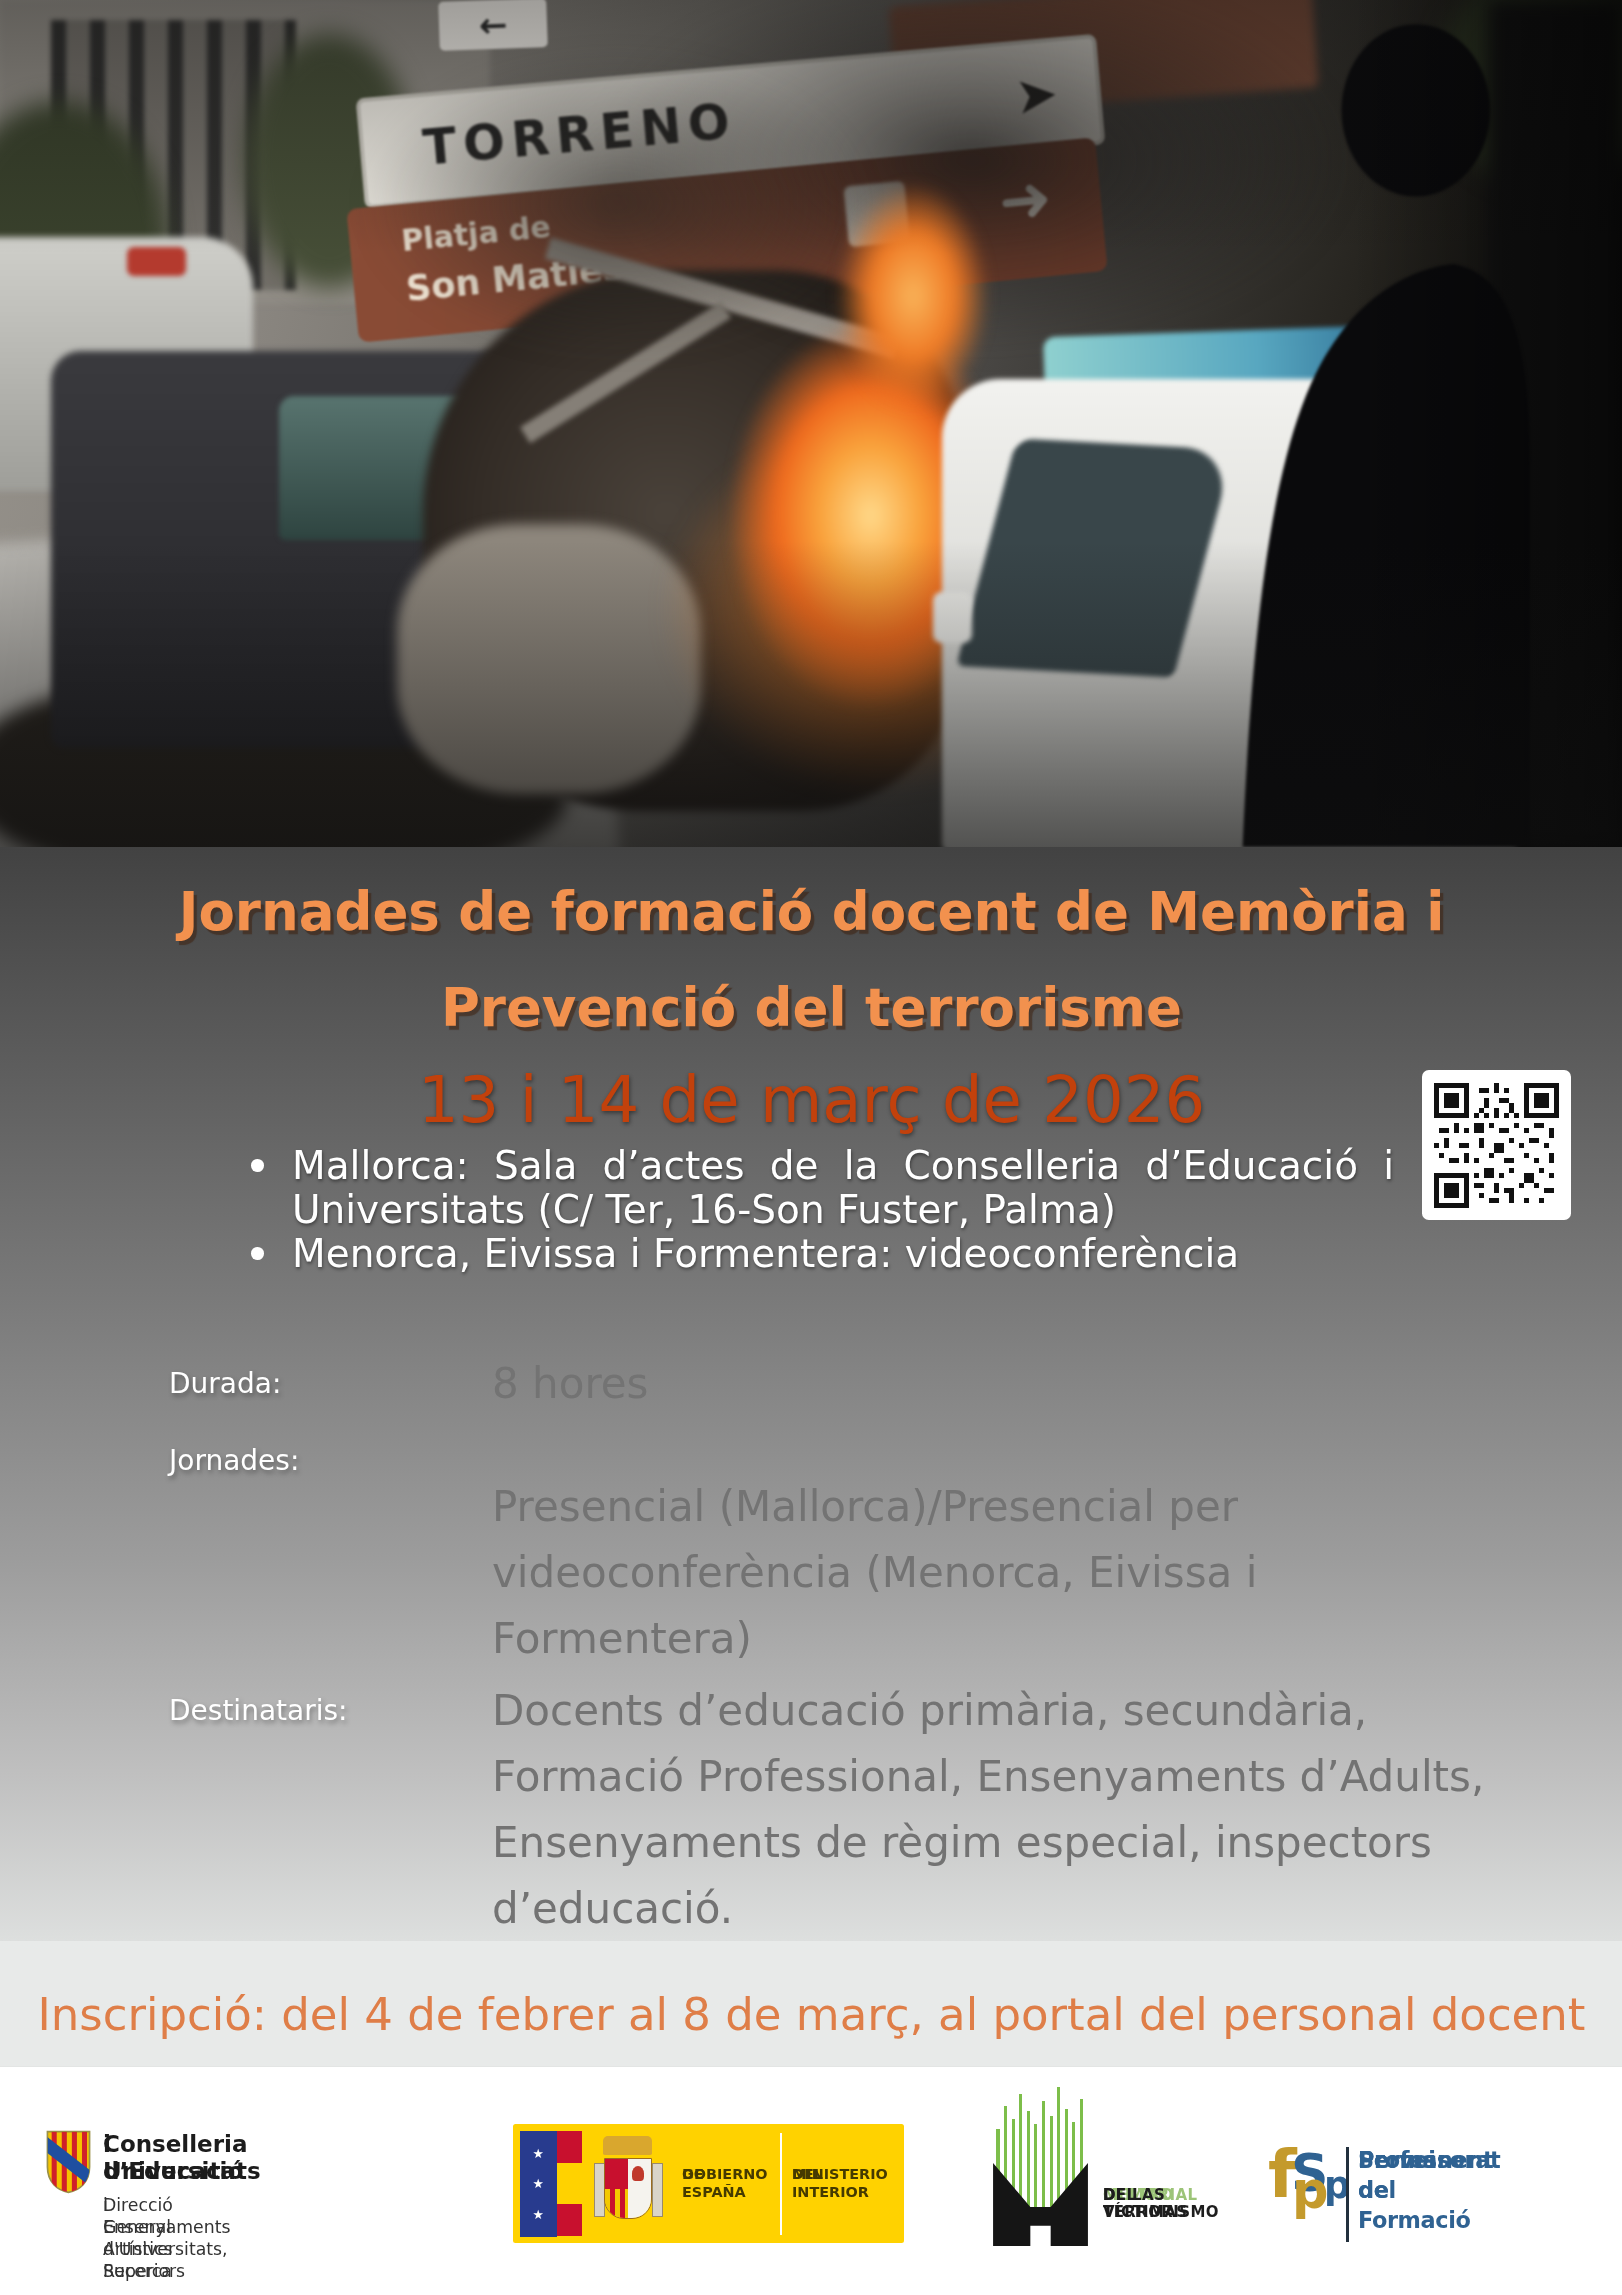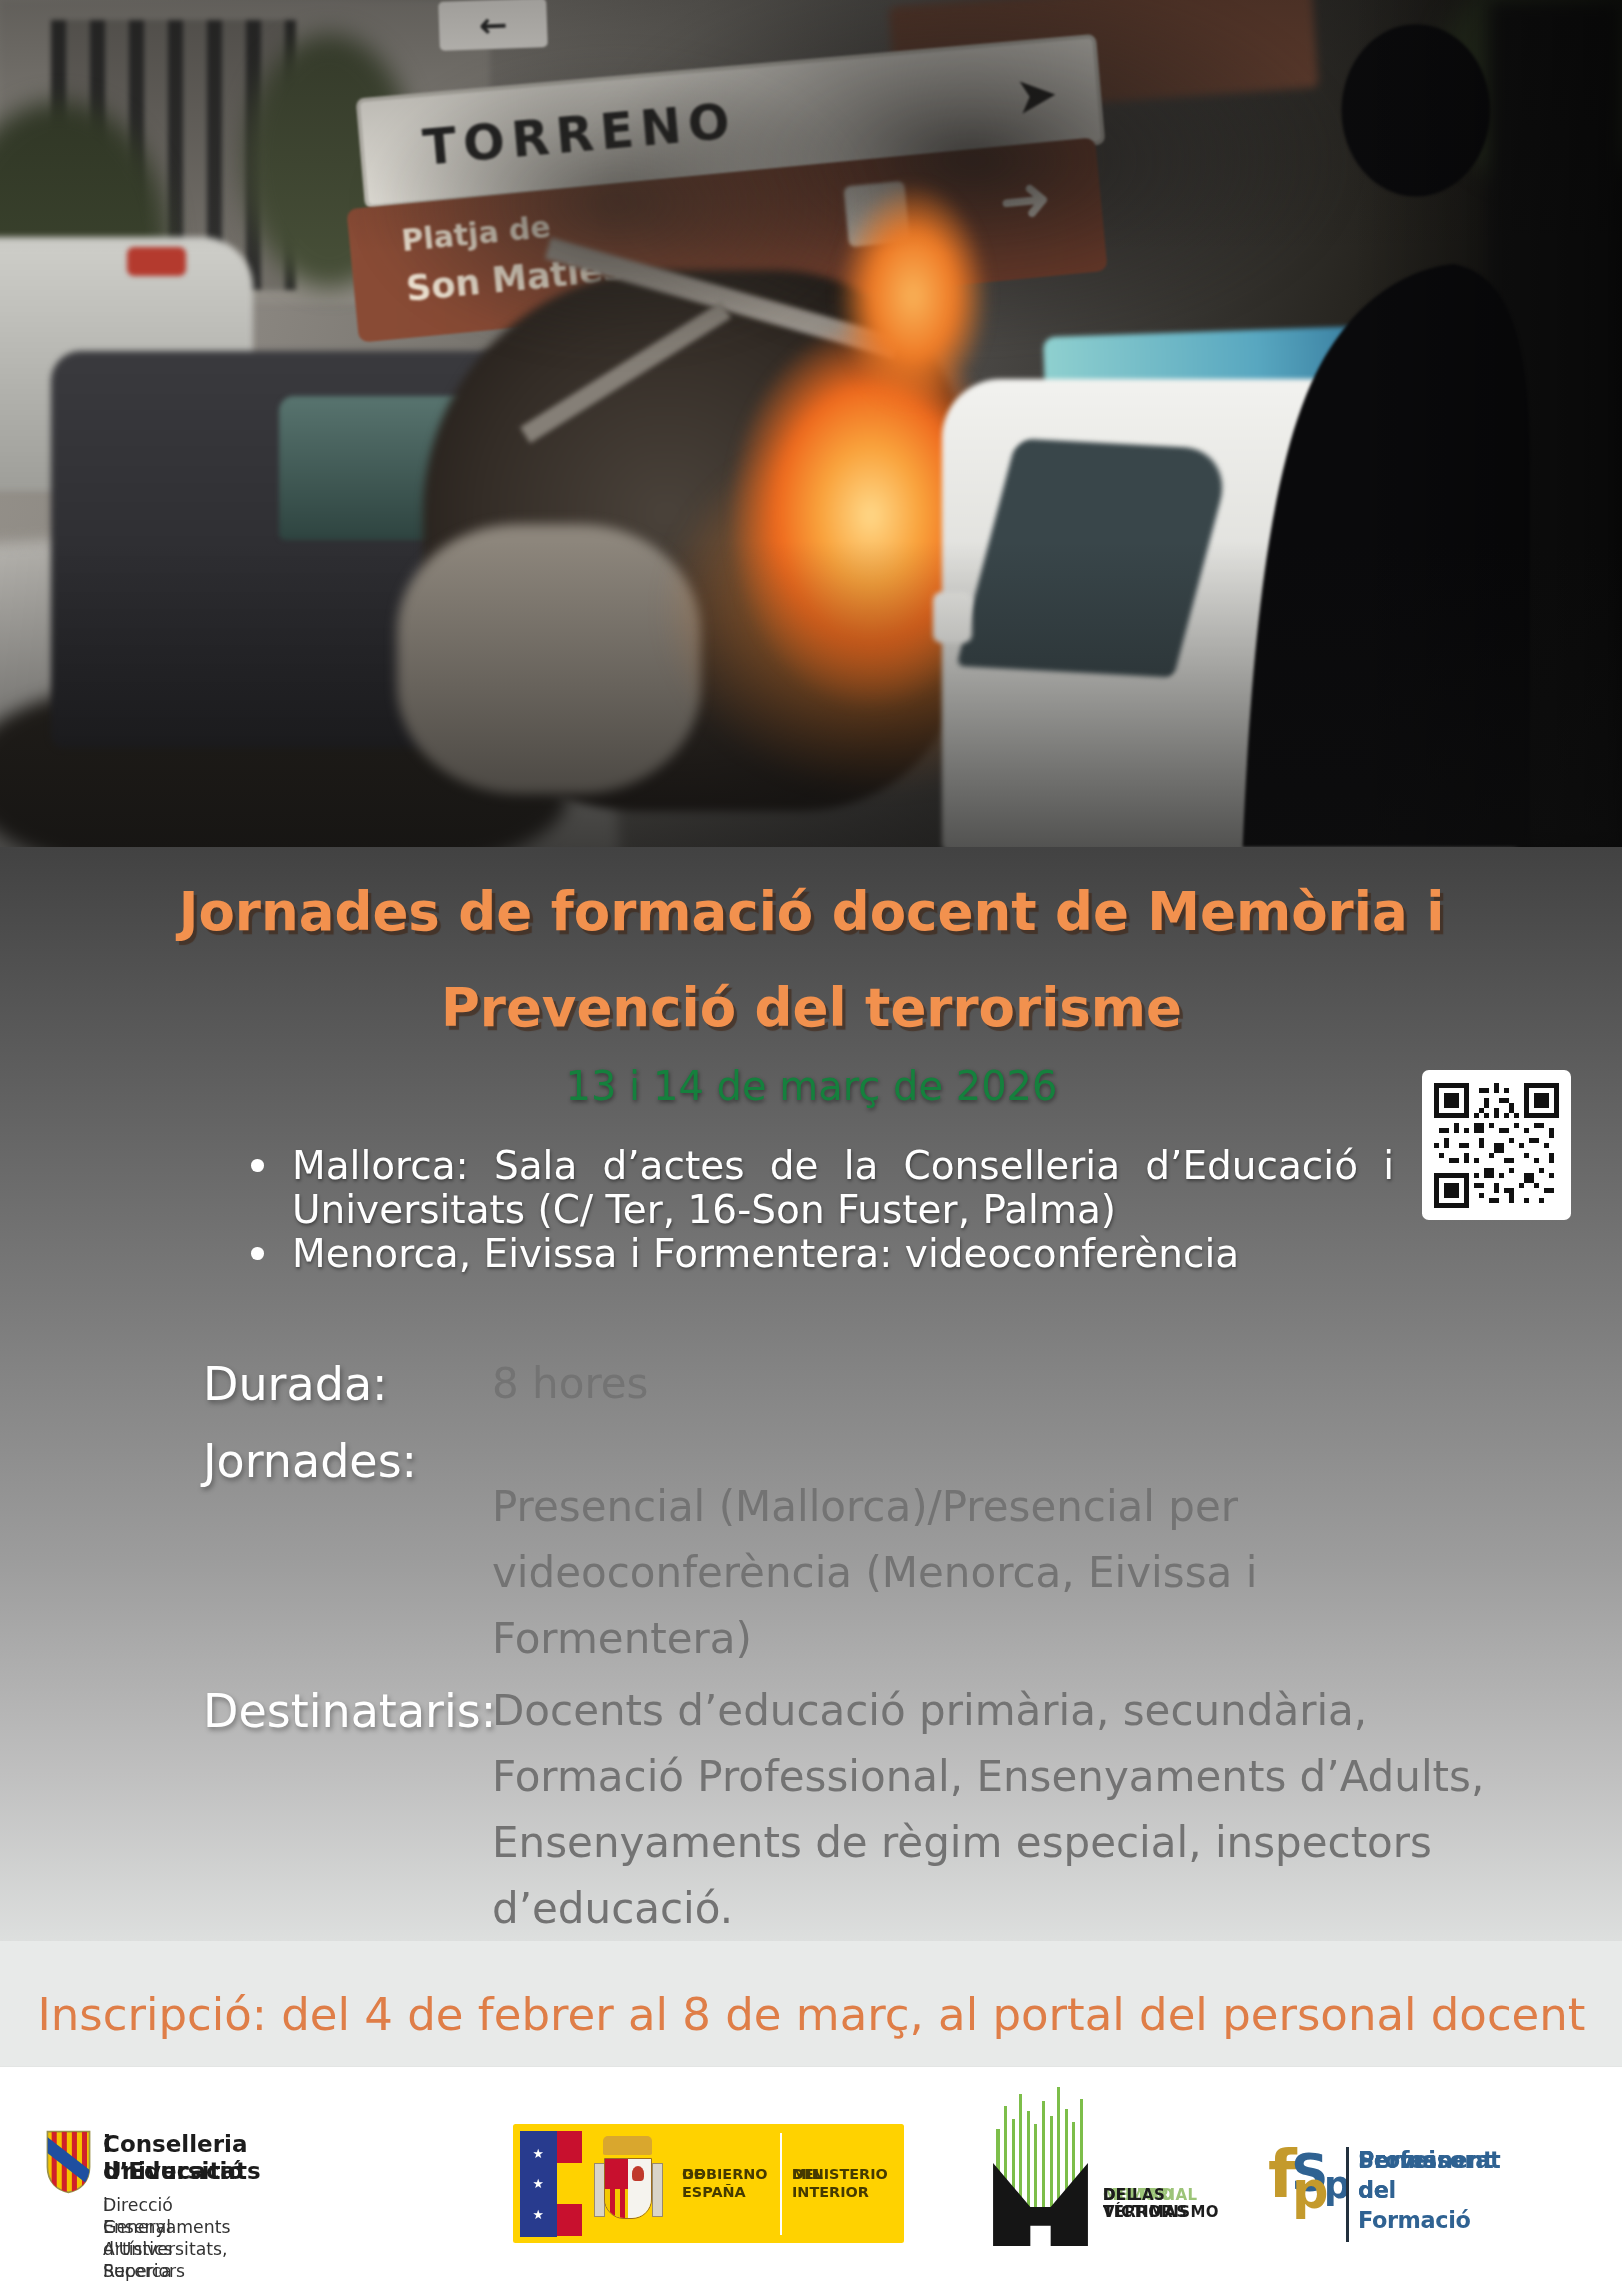--- a/index.html
+++ b/index.html
@@ -79,37 +79,36 @@
     background:linear-gradient(180deg,#424242 0%,#5d5d5d 20%,#7b7b7b 42%,#9c9c9c 65%,#c0c0c0 85%,#dddfde 100%);
   }
   .inscription-band{position:absolute;left:0;top:1941px;width:1623px;height:125px;background:#e8eae9;}
   .subtitle{
     position:absolute;left:0;top:864px;width:1623px;text-align:center;
     font-size:53px;font-weight:800;line-height:96px;color:#f2914e;
     text-shadow:3.4px 4.2px 0.8px rgba(62,32,14,.55);
   }
   .event-date{
     position:absolute;left:0;top:1063px;width:1623px;text-align:center;
-    font-size:40px;font-weight:500;color:#15803d;text-shadow:0.8px 1.7px 4.2px rgba(0,0,0,.45);
+    font-size:64px;font-weight:500;color:#c2410c;text-shadow:0.8px 1.7px 4.2px rgba(0,0,0,.45);
   }
   .loc-item{
     position:absolute;left:292px;width:1102px;
     font-size:39px;line-height:44px;color:#ffffff;text-align:justify;
     text-shadow:0.8px 1.7px 3.4px rgba(0,0,0,.45);
   }
   .loc-dot{position:absolute;left:-41px;top:15px;width:12.7px;height:12.7px;border-radius:50%;background:#ffffff;}
   .loc1{top:1144px;}
   .loc2{top:1232px;}
   .qr-box{position:absolute;left:1422px;top:1070px;width:149px;height:150px;background:#ffffff;border-radius:6.8px;
     display:flex;align-items:center;justify-content:center;}
   
   .detail-label{
-    position:absolute;left:169px;font-size:46px;line-height:66px;color:#ffffff;
+    position:absolute;left:169px;font-size:28px;line-height:66px;color:#ffffff;
     text-shadow:1.7px 2.5px 5px rgba(0,0,0,.35);
-    margin-left:34px;
   }
   .detail-value{position:absolute;left:492px;font-size:42px;line-height:66px;color:#737373;}
   .lab-durada{top:1351px;}   .val-durada{top:1351px;width:972px;}
   .lab-modalitat{top:1428px;}.val-modalitat{top:1474px;width:913px;}
   .lab-destinataris{top:1678px;}.val-destinataris{top:1678px;width:1014px;}
   .inscription{
     position:absolute;left:0;top:1988px;width:1623px;text-align:center;
     font-size:45px;font-weight:500;color:#df7e48;
   }
   

